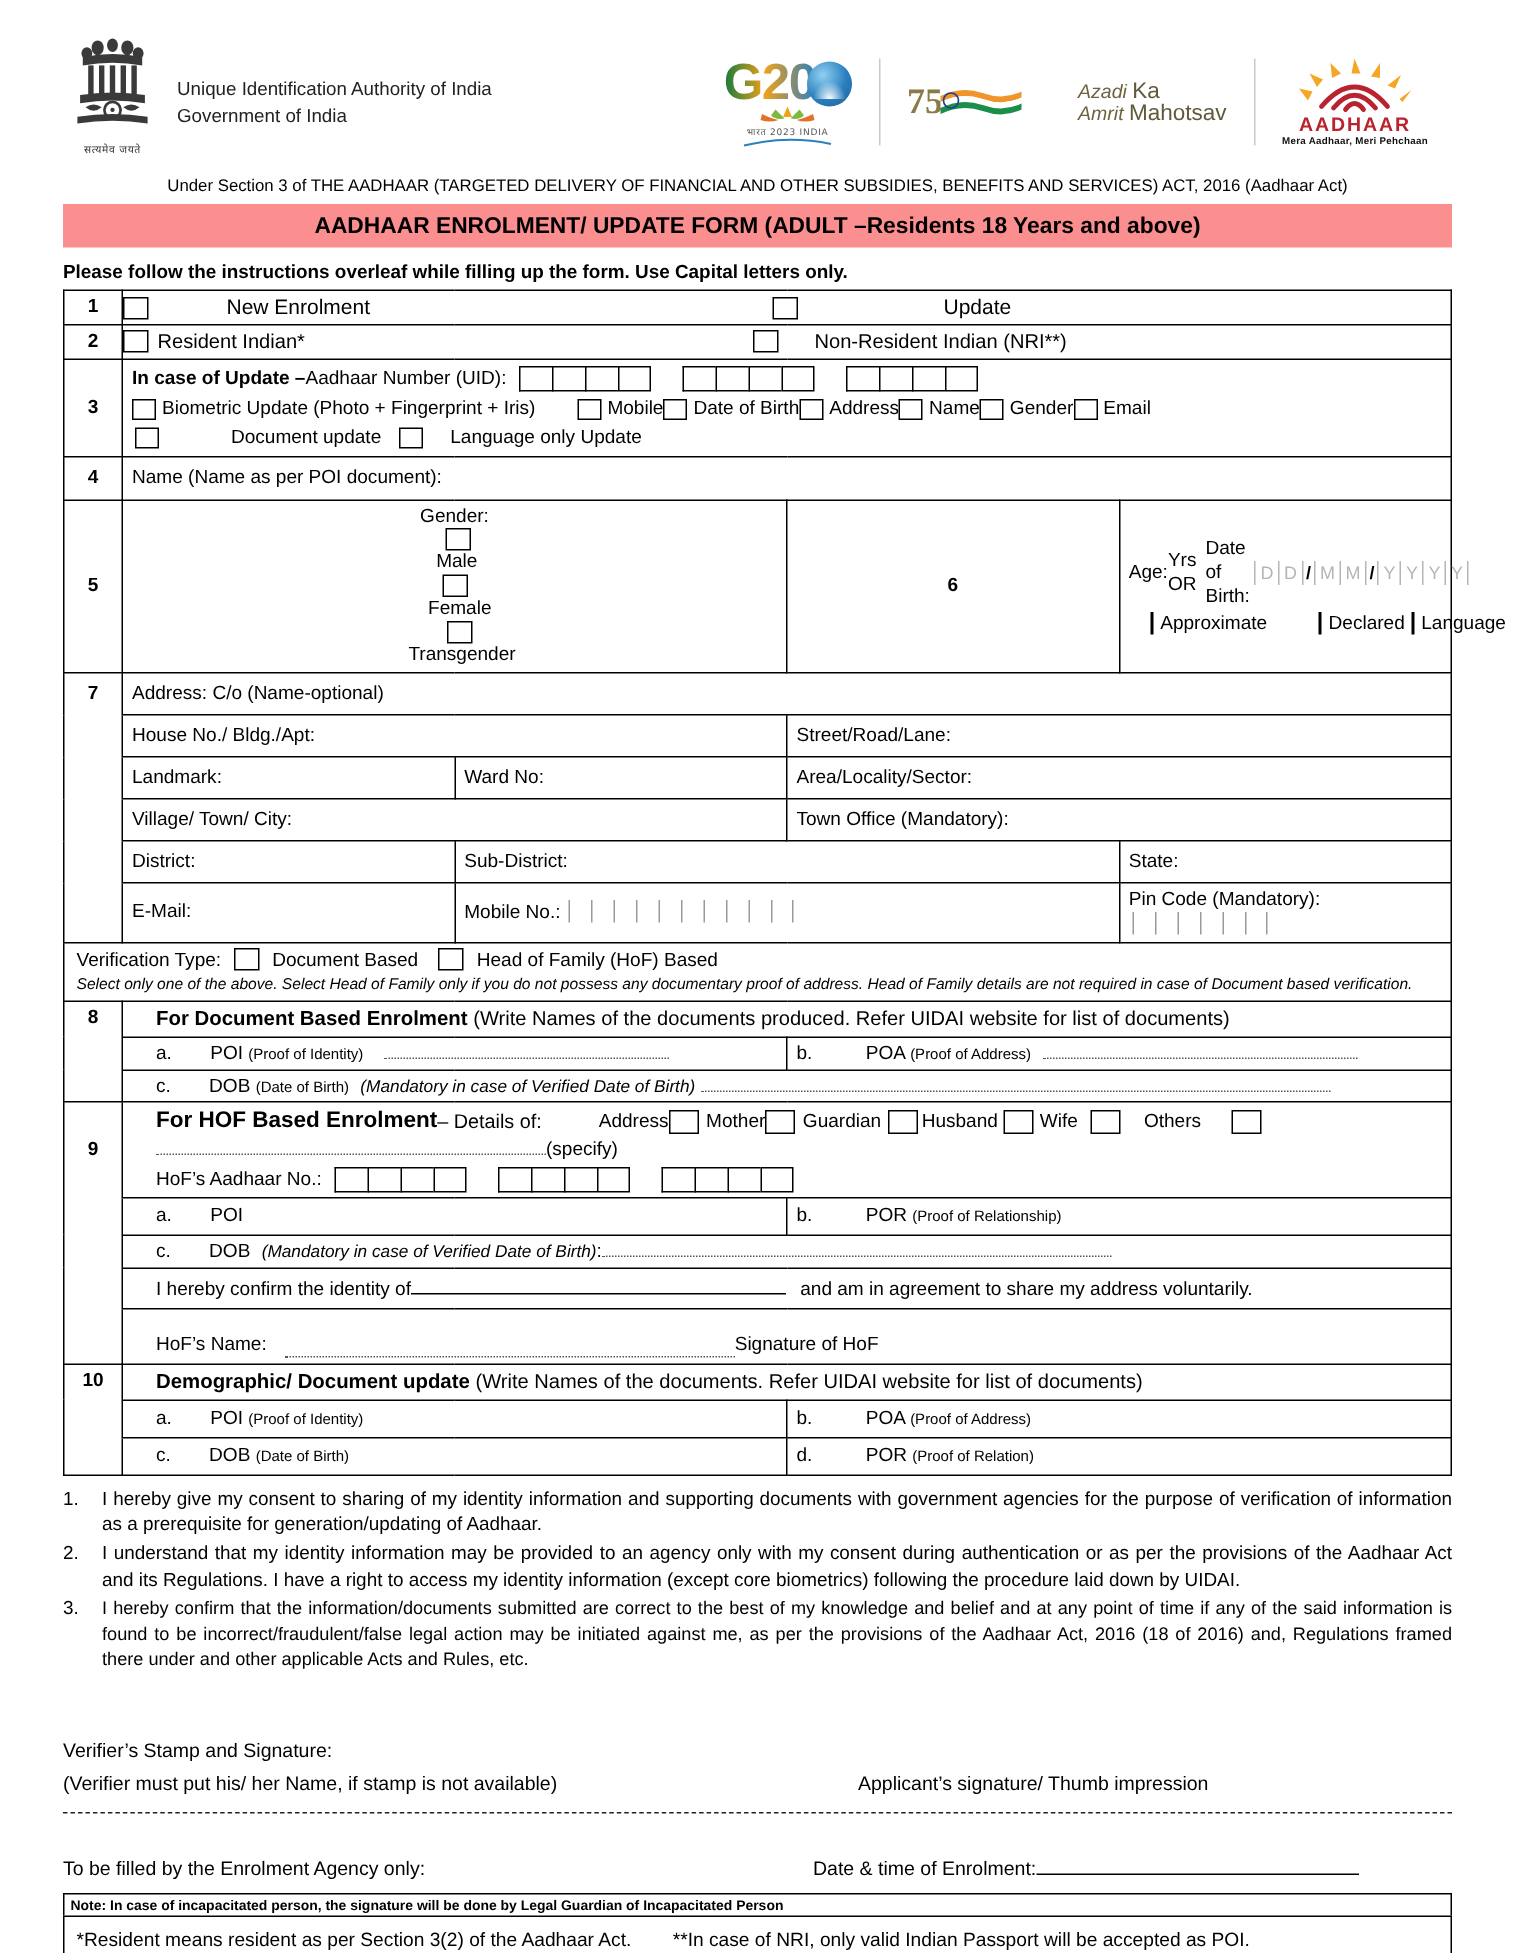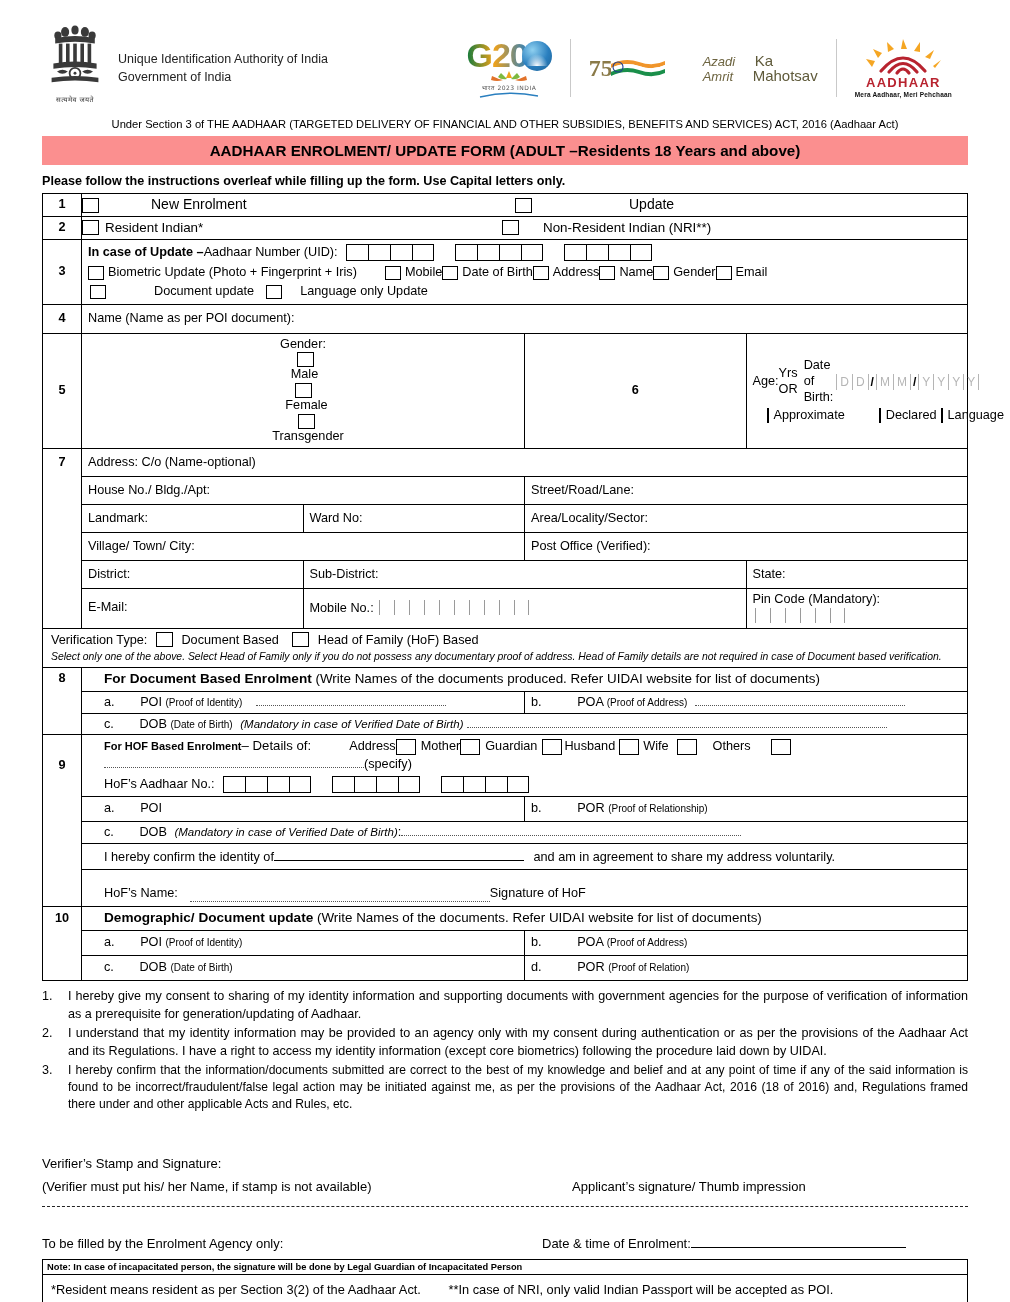--- a/index.html
+++ b/index.html
@@ -36,21 +36,21 @@
   .g20-sub{font-size:6px;color:#555;letter-spacing:.5px;margin-top:1px;font-family:"DejaVu Sans",sans-serif;}
   .g20-arc{width:60px;height:7px;}
 
   
   .azadi{display:flex;flex-direction:row;align-items:center;gap:36px;}
   .azadi-top{display:flex;align-items:flex-end;}
   .az-75{font-size:24px;font-weight:bold;color:#8a7a48;font-family:"Liberation Serif",serif;line-height:1;}
   .az-flag{width:58px;height:24px;margin-left:-4px;}
   .azadi-words{font-size:13px;color:#6d6440;line-height:1.02;text-align:left;margin-top:1px;}
   .azadi-words .w1{font-style:italic;}
-  .azadi-words .w2{font-size:15px;color:#5f5a3a;margin-left:16px;}
+  .azadi-words .w2{font-size:15px;color:#5f5a3a;}
 
   
   .aad{display:flex;flex-direction:column;align-items:center;}
   .aad-mark{width:78px;height:40px;}
   .aad-word{font-size:13px;font-weight:bold;color:#b8232f;letter-spacing:1.3px;margin-top:-2px;}
   .aad-tag{font-size:6.5px;font-weight:bold;color:#111;letter-spacing:.2px;margin-top:1px;}
 
   
   .actline{text-align:center;font-size:11.2px;margin:14px 40px 6px 40px;color:#000;}
   .titlebar{margin:0 42px;background:#fb8f8f;text-align:center;font-weight:bold;font-size:15.2px;padding:6px 0 6px 0;}
@@ -380,21 +380,21 @@
       <td colspan="2" style="height:21px">
         <span>Area/Locality/Sector:</span>
       </td>
     </tr>
     <tr>
       <td class="num nbt nbb"></td>
       <td colspan="2" style="height:21px">
         <span>Village/ Town/ City:</span>
       </td>
       <td colspan="2" style="height:21px">
-        <span>Post Office (Verified):</span>
+        <span>Town Office (Mandatory):</span>
       </td>
     </tr>
     <tr>
       <td class="num nbt nbb"></td>
       <td style="height:21px">
         <span>District:</span>
       </td>
       <td colspan="2" style="height:21px">
         <span>Sub-District:</span>
       </td>
@@ -477,21 +477,21 @@
         <span class="sm">(Date of Birth)</span>
         <span class="it" style="font-size:11.5px;margin-left:4px">(Mandatory in case of Verified Date of Birth)</span>
         <span class="dots" style="width:420px"></span>
       </td>
     </tr>
 
     <tr>
       <td class="num nbb">9</td>
       <td colspan="4" style="padding:3px 6px 2px 22px">
         <div style="display:flex;align-items:center;">
-          <span class="b" style="font-size:11px">For HOF Based Enrolment </span>
+          <span class="b" style="font-size:15px">For HOF Based Enrolment </span>
           <span style="font-size:13.2px">– Details of:</span>
           <span style="margin-left:38px">Address</span>
           <span class="cb lg"></span>
           <span style="margin-left:5px">Mother</span>
           <span class="cb lg"></span>
           <span style="margin-left:5px">Guardian</span>
           <span class="cb lg" style="margin-left:5px"></span>
           <span style="margin-left:2px">Husband</span>
           <span class="cb lg" style="margin-left:4px"></span>
           <span style="margin-left:4px">Wife</span>

